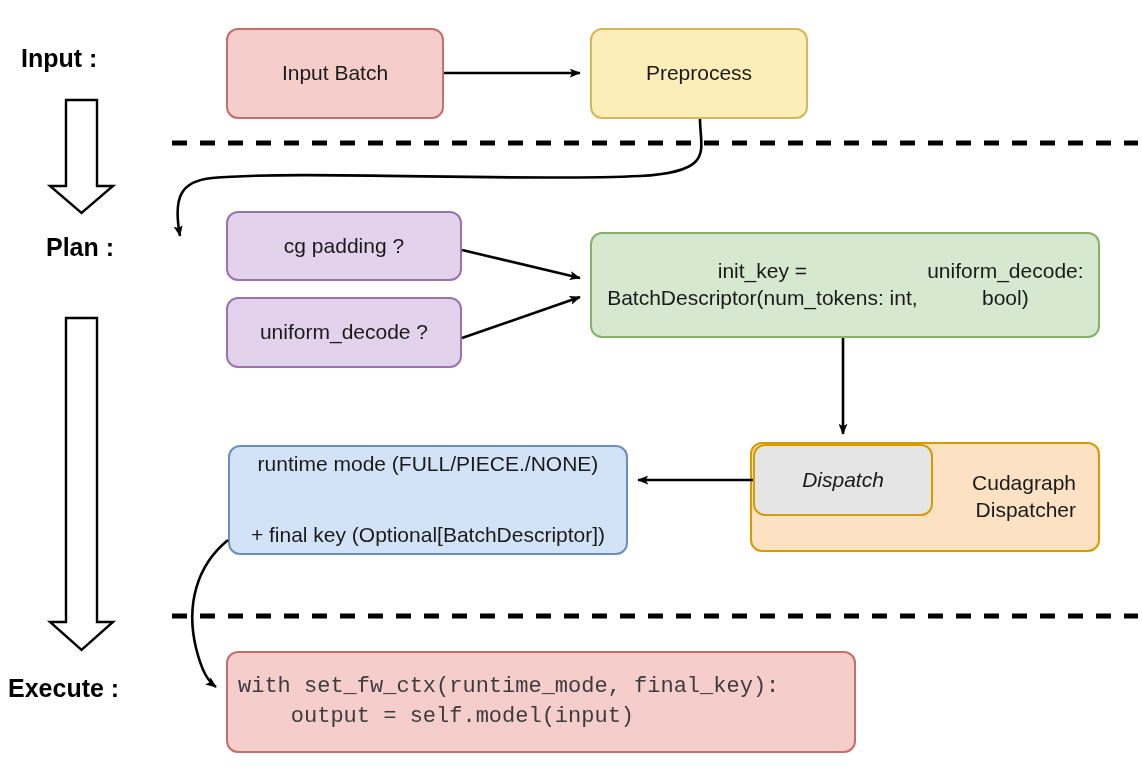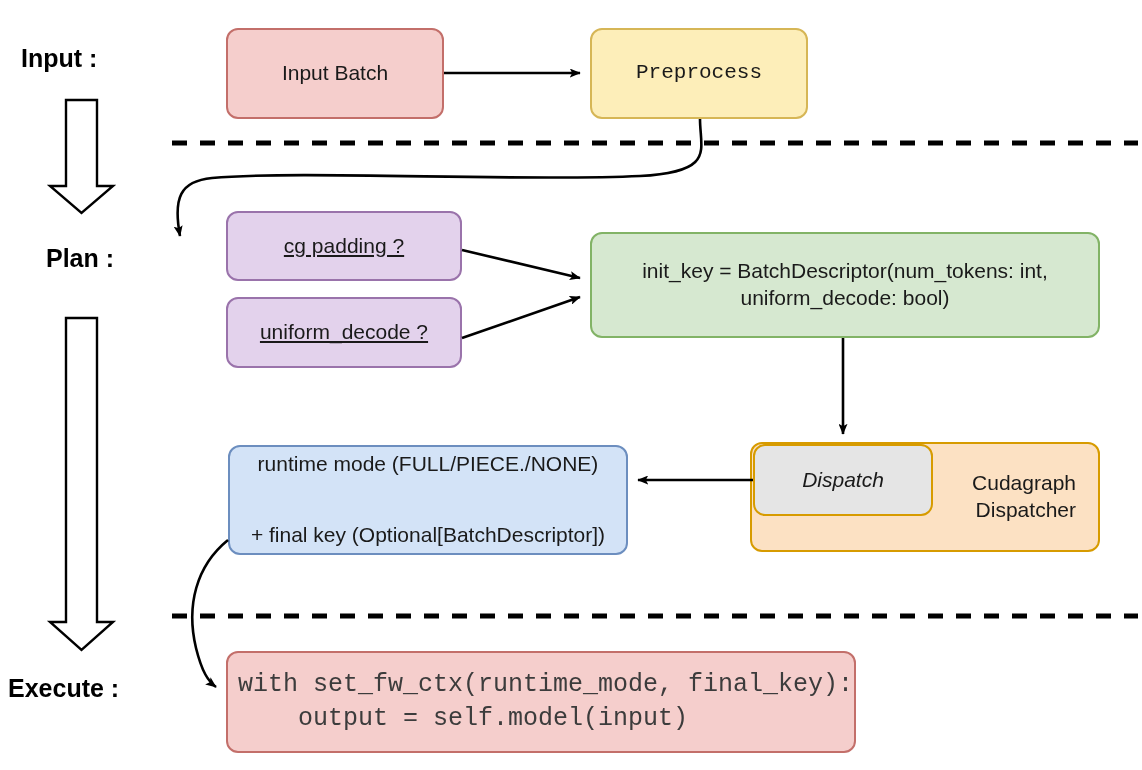--- a/index.html
+++ b/index.html
@@ -43,58 +43,58 @@
     justify-content: center;
     text-align: center;
     font-family: "Liberation Sans", sans-serif;
     font-size: 21px;
     color: #1a1a1a;
     line-height: 1.28;
     padding: 4px 10px;
   }
   .node.code {
     font-family: "Liberation Mono", monospace;
-    font-size: 25px;
+    font-size: 22px;
     justify-content: flex-start;
     text-align: left;
     white-space: pre;
     line-height: 1.35;
     padding-left: 10px;
     color: #3c3c3c;
   }
   .node-input-batch  { background: #f5cecc; border-color: #c36f6a; text-align: right; }
   .node-preprocess   { background: #fdeeb9; border-color: #d6b656; }
-  .node-purple       { background: #e3d2ec; border-color: #9a73ab; text-decoration: underline; }
+  .node-purple       { background: #e3d2ec; border-color: #9a73ab; }
   .node-green        { background: #d6e8d0; border-color: #82b366; }
   .node-orange-outer { background: #fce1c3; border-color: #d79b00; }
   .node-orange-inner { background: #e5e5e5; border-color: #d79b00; font-style: italic; }
   .node-blue         { background: #d3e3f7; border-color: #6c8ebf; justify-content: space-between; }
   .node-codebox      { background: #f5cecc; border-color: #c36f6a; }
   .node-orange-outer { align-items: center; justify-content: flex-end; padding-right: 16px; }
 </style>
 </head>
 <body>
 
 <div id="canvas">
 
   <div class="stage-label" style="left:21px; top:44px;">Input :</div>
 
-  <div class="stage-label" style="left:46px; top:244px;">Plan :</div>
+  <div class="stage-label" style="left:46px; top:233px;">Plan :</div>
 
   <div class="stage-label" style="left:8px; top:674px;">Execute :</div>
 
   <div class="node node-input-batch" style="left:226px; top:28px; width:218px; height:91px;">Input Batch</div>
 
-  <div class="node node-preprocess" style="left:590px; top:28px; width:218px; height:91px;font-family:Liberation Mono, monospace;">Preprocess</div>
+  <div class="node node-preprocess" style="left:590px; top:28px; width:218px; height:91px;">Preprocess</div>
 
   <div class="node node-purple" style="left:226px; top:211px; width:236px; height:70px;">cg padding ?</div>
 
   <div class="node node-purple" style="left:226px; top:297px; width:236px; height:71px;">uniform_decode ?</div>
 
-  <div class="node node-green" style="left:590px; top:232px; width:510px; height:106px; flex-direction:column;">
+  <div class="node node-green" style="left:590px; top:232px; width:510px; height:106px; ">
     <span>init_key = BatchDescriptor(num_tokens: int,</span>
     <span>uniform_decode: bool)</span>
   </div>
 
   <div class="node node-orange-outer" style="left:750px; top:442px; width:350px; height:110px; flex-direction:column; align-items:flex-end; justify-content:center; padding-right:22px;">
     <span>Cudagraph</span>
     <span>Dispatcher</span>
   </div>
 
   <div class="node node-orange-inner" style="left:753px; top:444px; width:180px; height:72px;">Dispatch</div>

